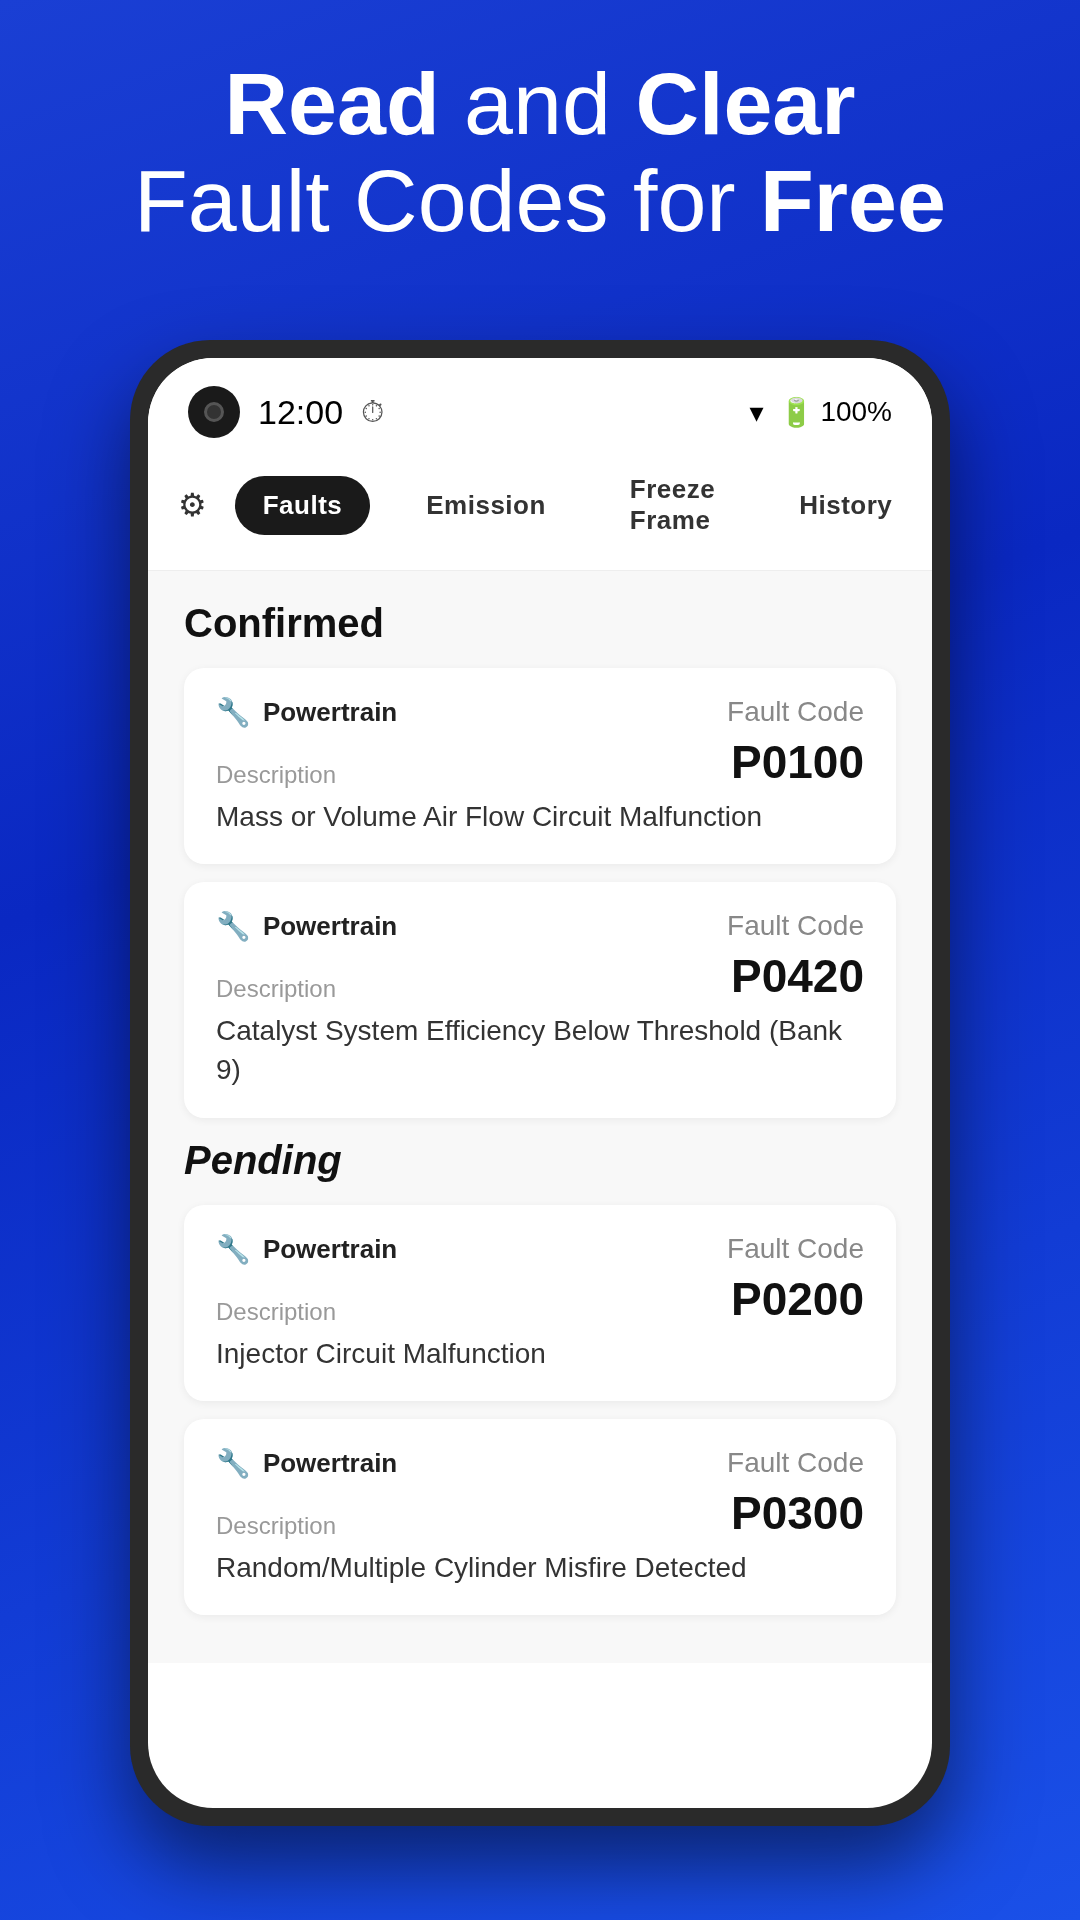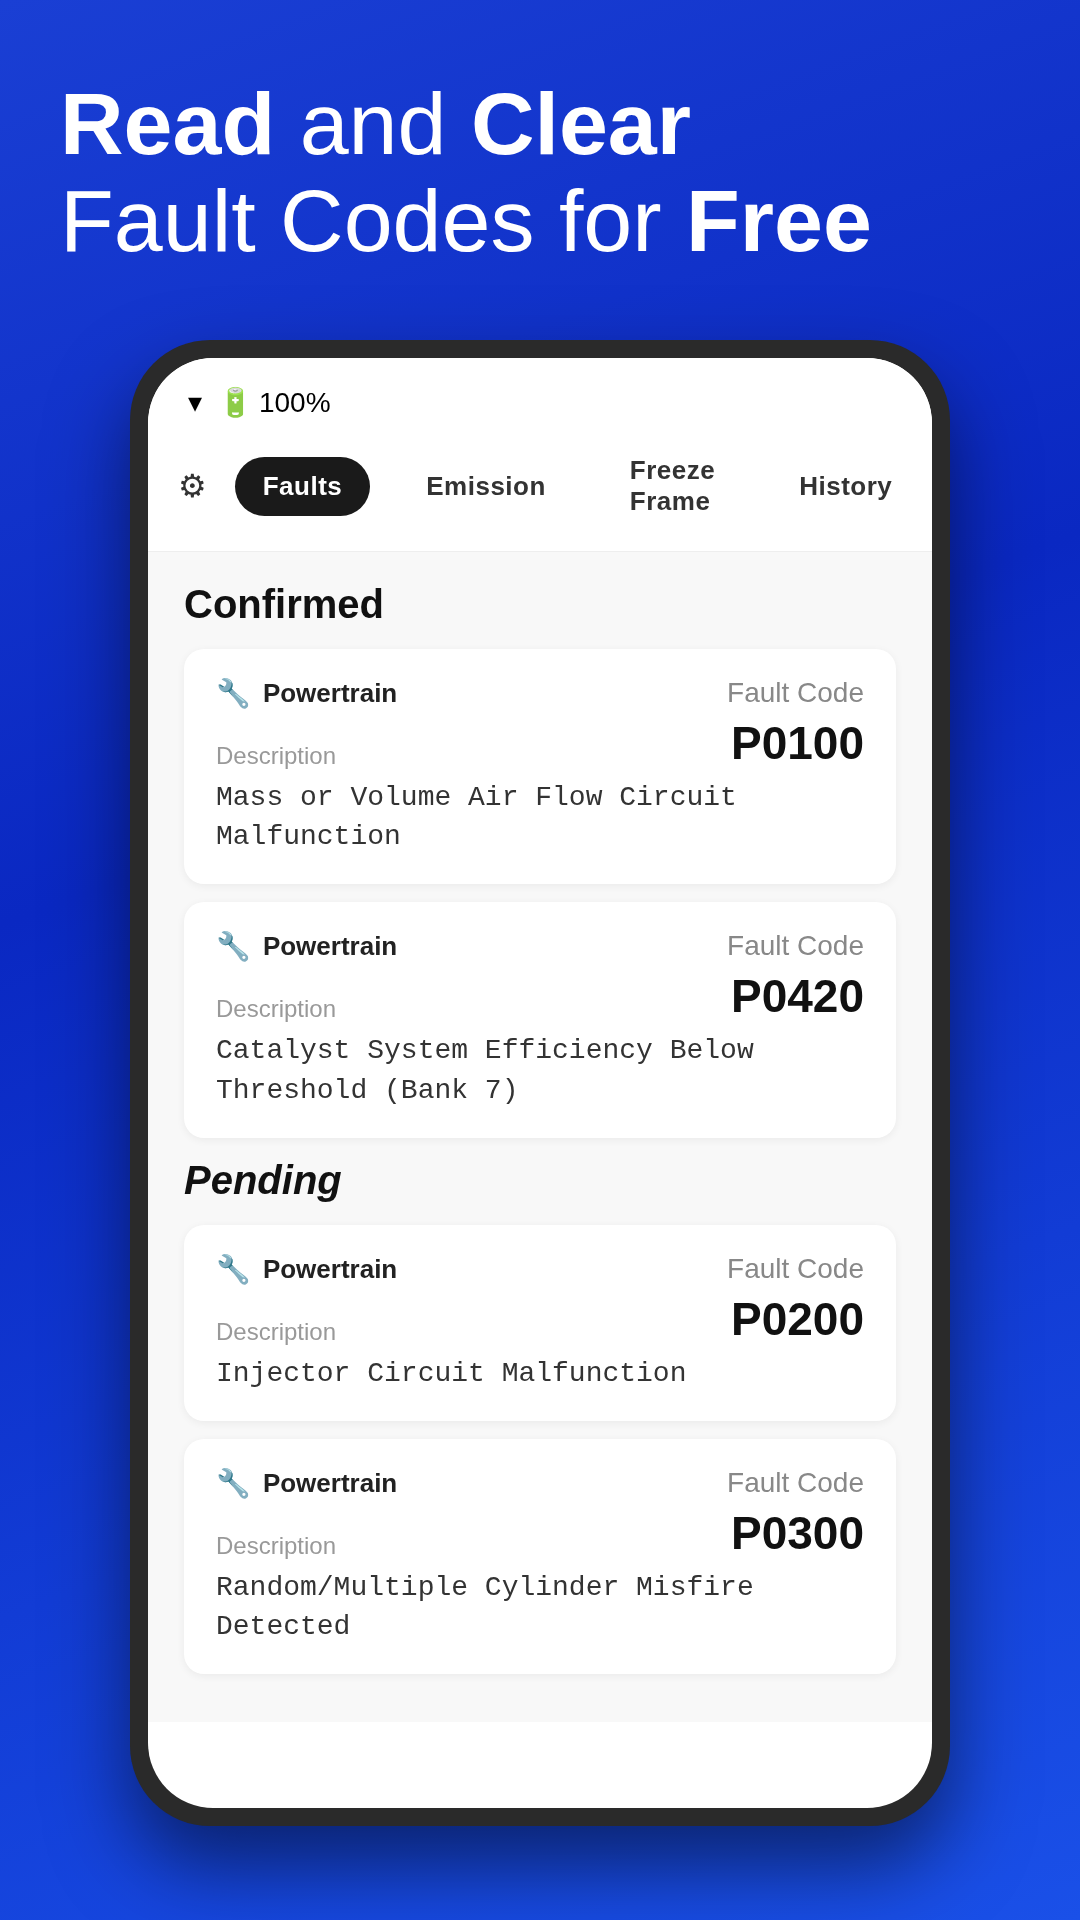--- a/index.html
+++ b/index.html
@@ -8,21 +8,22 @@
     body {
       width: 1080px;
       height: 1920px;
       background: linear-gradient(160deg, #1a3fd4 0%, #0a28c2 40%, #1a50e8 100%);
       font-family: 'Segoe UI', Arial, sans-serif;
       overflow: hidden;
       position: relative;
     }
 
     .hero-text {
-      padding: 76px 60px 40px;
+      text-align: center;
+      padding: 56px 60px 40px;
       color: white;
     }
 
     .hero-text h1 {
       font-size: 88px;
       line-height: 1.1;
       font-weight: 400;
     }
 
     .hero-text h1 strong {
@@ -220,21 +221,20 @@
       font-size: 46px;
       font-weight: 700;
       color: #111;
     }
 
     .fault-description {
       font-size: 28px;
       color: #333;
       margin-top: 8px;
       line-height: 1.4;
-      font-family: Liberation Mono, monospace;
     }
   </style>
 </head>
 <body>
 
 <div class="hero-text">
   <h1>
     <strong>Read</strong>
     <span>and</span>
     <strong>Clear</strong>
@@ -243,20 +243,27 @@
     <strong>Free</strong>
   </h1>
 </div>
 
 <div class="phone-wrapper">
   <div class="phone-frame">
     <div class="phone-inner">
       <div class="phone-screen">
 
         <div class="status-bar">
+          <div class="status-left">
+            <div class="camera-icon">
+              <div class="camera-dot"></div>
+            </div>
+            <span class="status-time">12:00</span>
+            <span class="status-alarm">⏱</span>
+          </div>
           <div class="status-right">
             <span class="wifi-icon">▾</span>
             <span class="battery-icon">
               🔋 <span>100%</span>
             </span>
           </div>
         </div>
 
         <div class="nav-tabs">
           <span class="nav-icon">⚙</span>
@@ -298,21 +305,21 @@
               <div class="card-type">
                 <span class="engine-icon">🔧</span>
                 <span>Powertrain</span>
               </div>
               <span class="fault-code-label">Fault Code</span>
             </div>
             <div class="card-desc-row">
               <span class="desc-label">Description</span>
               <span class="fault-code-value">P0420</span>
             </div>
-            <div class="fault-description">Catalyst System Efficiency Below Threshold (Bank 7)</div>
+            <div class="fault-description">Catalyst System Efficiency Below Threshold (Bank 9)</div>
           </div>
 
           <div class="section-title" style="margin-top: 20px; font-style: italic;">Pending</div>
 
           <div class="fault-card">
             <div class="card-header">
               <div class="card-type">
                 <span class="engine-icon">🔧</span>
                 <span>Powertrain</span>
               </div>

